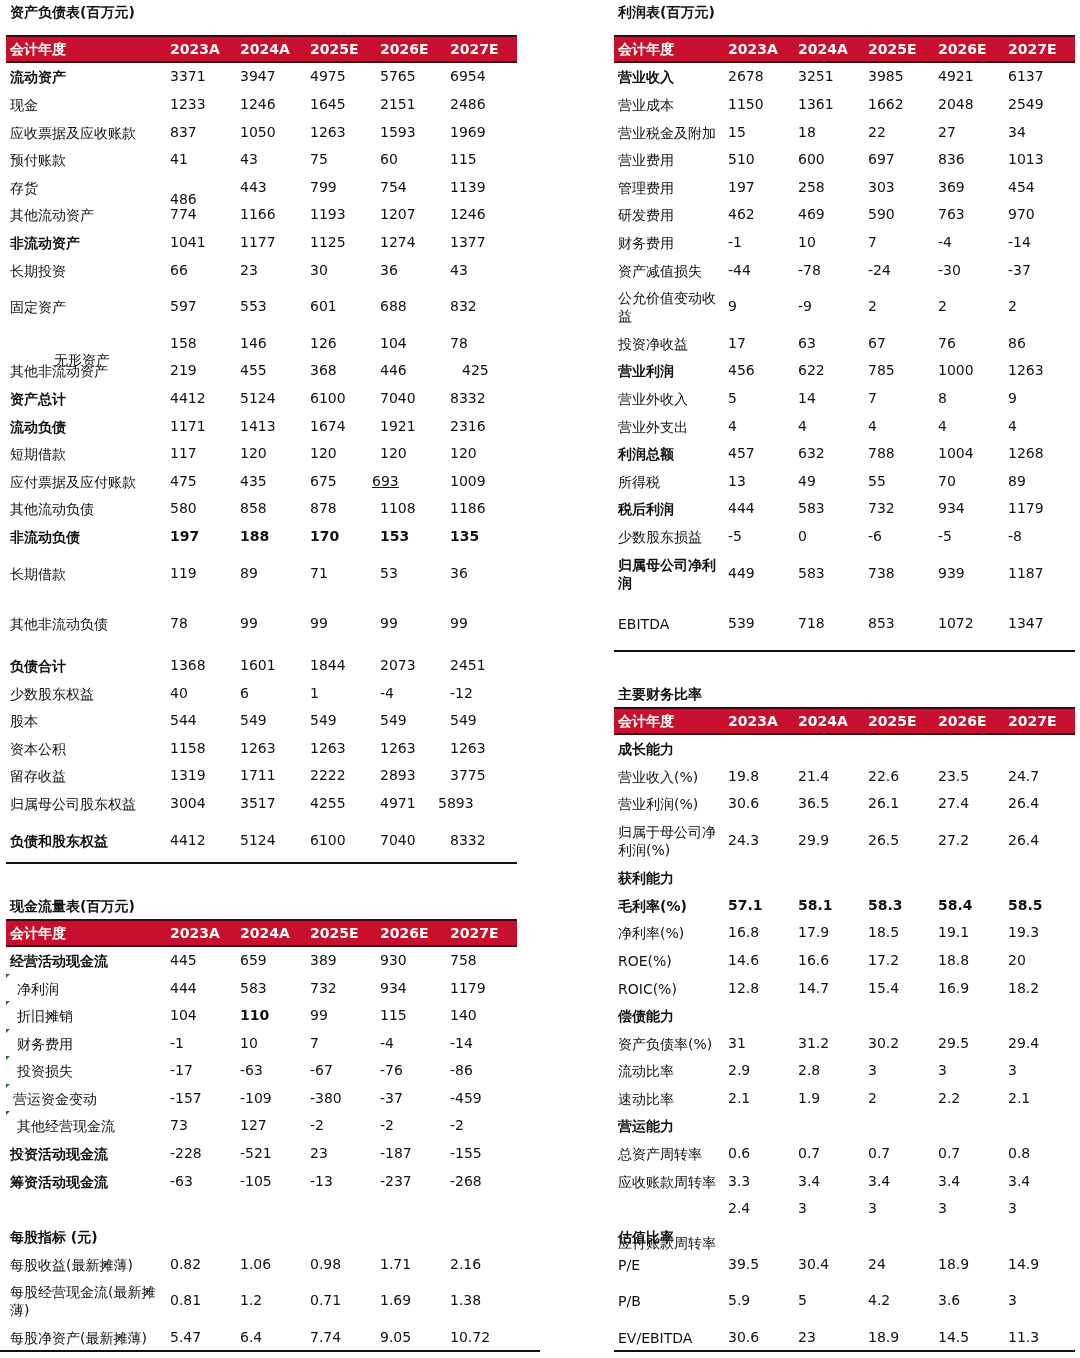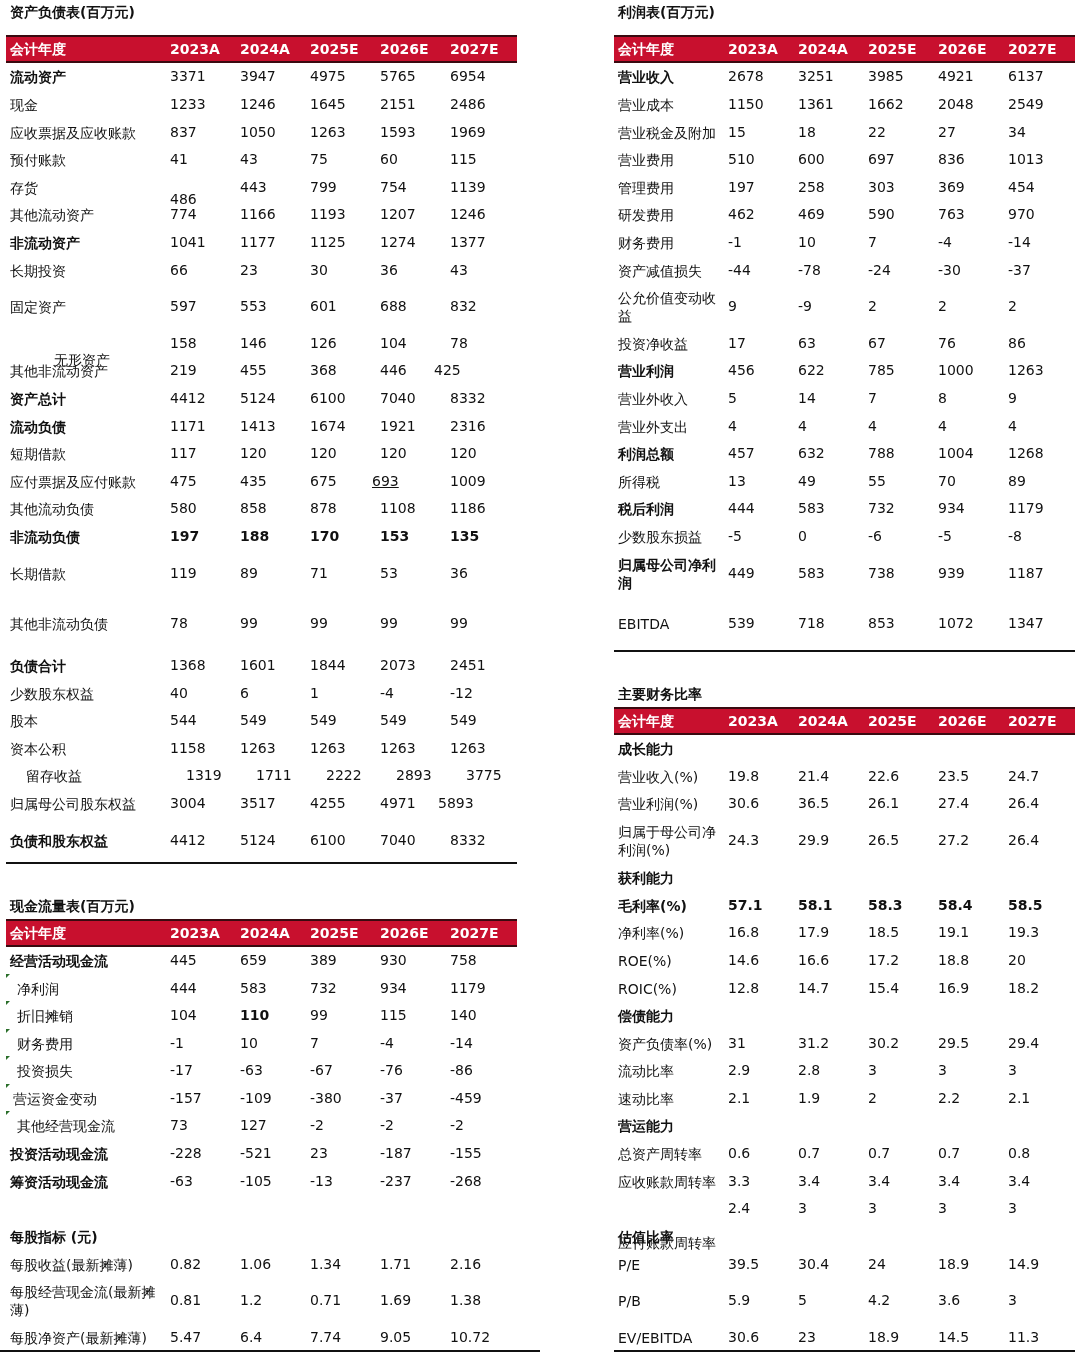--- a/index.html
+++ b/index.html
@@ -126,21 +126,21 @@
         <span class="val" style="left: 304px; top: 0px;">126</span>
         <span class="val" style="left: 374px; top: 0px;">104</span>
         <span class="val" style="left: 444px; top: 0px;">78</span>
       </div>
       <div class="row" style="left: 0px; width: 511px; top: 362px; height: 18px;">
         <span class="lbl" style="top: 0px;">其他非流动资产</span>
         <span class="val" style="left: 164px; top: 0px;">219</span>
         <span class="val" style="left: 234px; top: 0px;">455</span>
         <span class="val" style="left: 304px; top: 0px;">368</span>
         <span class="val" style="left: 374px; top: 0px;">446</span>
-        <span class="val" style="left: 428px; top: 0px;">425</span>
+        <span class="val" style="left: 456px; top: 0px;">425</span>
       </div>
       <div class="row bold" style="left: 0px; width: 511px; top: 390px; height: 18px;">
         <span class="lbl" style="top: 0px;">资产总计</span>
         <span class="val" style="left: 164px; top: 0px;">4412</span>
         <span class="val" style="left: 234px; top: 0px;">5124</span>
         <span class="val" style="left: 304px; top: 0px;">6100</span>
         <span class="val" style="left: 374px; top: 0px;">7040</span>
         <span class="val" style="left: 444px; top: 0px;">8332</span>
       </div>
       <div class="row bold" style="left: 0px; width: 511px; top: 418px; height: 18px;">
@@ -224,21 +224,21 @@
         <span class="val" style="left: 444px; top: 0px;">549</span>
       </div>
       <div class="row" style="left: 0px; width: 511px; top: 740px; height: 18px;">
         <span class="lbl" style="top: 0px;">资本公积</span>
         <span class="val" style="left: 164px; top: 0px;">1158</span>
         <span class="val" style="left: 234px; top: 0px;">1263</span>
         <span class="val" style="left: 304px; top: 0px;">1263</span>
         <span class="val" style="left: 374px; top: 0px;">1263</span>
         <span class="val" style="left: 444px; top: 0px;">1263</span>
       </div>
-      <div class="row" style="left: 0px; width: 511px; top: 767px; height: 18px; margin-left: 16px;">
+      <div class="row" style="left: 0px; width: 511px; top: 767px; height: 18px;">
         <span class="lbl" style="top: 0px;">留存收益</span>
         <span class="val" style="left: 164px; top: 0px;">1319</span>
         <span class="val" style="left: 234px; top: 0px;">1711</span>
         <span class="val" style="left: 304px; top: 0px;">2222</span>
         <span class="val" style="left: 374px; top: 0px;">2893</span>
         <span class="val" style="left: 444px; top: 0px;">3775</span>
       </div>
       <div class="row" style="left: 0px; width: 511px; top: 795px; height: 18px;">
         <span class="lbl" style="top: 0px;">归属母公司股东权益</span>
         <span class="val" style="left: 164px; top: 0px;">3004</span>
@@ -345,21 +345,21 @@
         <span class="val" style="left: 374px; top: 0px;">-237</span>
         <span class="val" style="left: 444px; top: 0px;">-268</span>
       </div>
     </div>
     <div class="panel left" style="top: 0px;">
       <div class="sec-title" style="top: 1227px;">每股指标 (元)</div>
       <div class="row" style="left: 0px; width: 511px; top: 1256px; height: 18px;">
         <span class="lbl" style="top: 0px;">每股收益(最新摊薄)</span>
         <span class="val" style="left: 164px; top: 0px;">0.82</span>
         <span class="val" style="left: 234px; top: 0px;">1.06</span>
-        <span class="val" style="left: 304px; top: 0px;">1.34</span>
+        <span class="val" style="left: 304px; top: 0px;">0.98</span>
         <span class="val" style="left: 374px; top: 0px;">1.71</span>
         <span class="val" style="left: 444px; top: 0px;">2.16</span>
       </div>
       <div class="row" style="left: 0px; width: 511px; top: 1292px; height: 18px;">
         <span class="lbl wrap" style="width: 154px; top: -9px;">每股经营现金流(最新摊薄)</span>
         <span class="val" style="left: 164px; top: 0px;">0.81</span>
         <span class="val" style="left: 234px; top: 0px;">1.2</span>
         <span class="val" style="left: 304px; top: 0px;">0.71</span>
         <span class="val" style="left: 374px; top: 0px;">1.69</span>
         <span class="val" style="left: 444px; top: 0px;">1.38</span>

